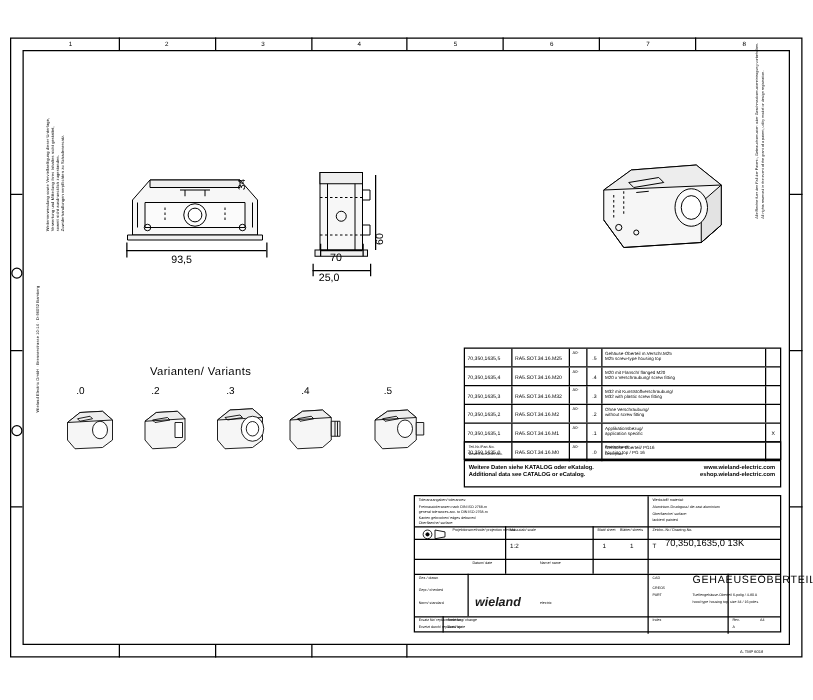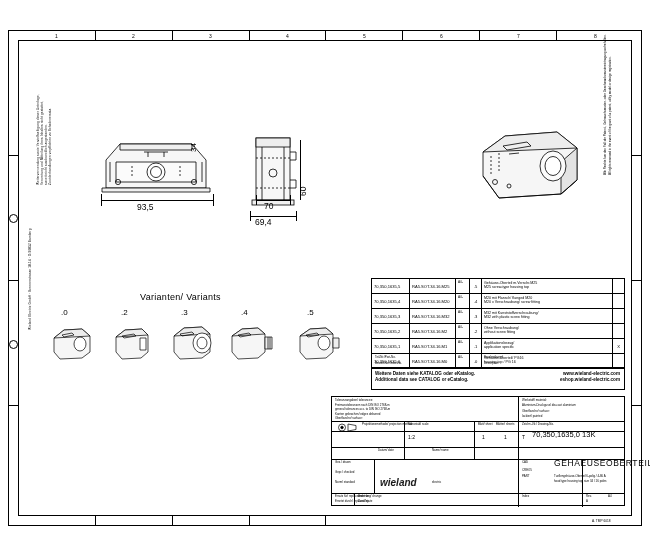--- a/index.html
+++ b/index.html
@@ -291,21 +291,21 @@
   </svg>
 
   <div class="dim-line" style="left:256px; top:200px; width:34px;"></div>
   <div class="dim-vline" style="left:256px; top:195px; height:10px;"></div>
   <div class="dim-vline" style="left:290px; top:195px; height:10px;"></div>
   <div class="dim-text" style="left:264px; top:201px;">70</div>
 
   <div class="dim-line" style="left:250px; top:216px; width:46px;"></div>
   <div class="dim-vline" style="left:250px; top:211px; height:10px;"></div>
   <div class="dim-vline" style="left:296px; top:211px; height:10px;"></div>
-  <div class="dim-text" style="left:255px; top:217px;">69,4</div>
+  <div class="dim-text" style="left:255px; top:217px;">25,0</div>
 
   <div class="dim-vline" style="left:300px; top:140px; height:60px;"></div>
   <div class="dim-text" style="left:298px; top:196px; transform:rotate(-90deg); transform-origin:0 0;">60</div>
 
   <svg width="130" height="105" style="position:absolute;left:465px;top:120px;">
     <g fill="none" stroke="#000" stroke-width="0.8">
 
       <path d="M18,56 L18,32 L40,16 L92,12 L112,28 L112,60 L96,74 L34,78 Z" fill="#f6f6f6"></path>
 
       <path d="M18,32 L40,16 L92,12 L112,28 Z" fill="#ededed"></path>
@@ -320,21 +320,21 @@
 
       <path d="M18,56 L34,78 L96,74 L112,60"></path>
 
       <circle cx="30" cy="62" r="2.5"></circle>
       <circle cx="44" cy="66" r="2"></circle>
 
       <path d="M26,36 L26,54 M34,33 L34,52" stroke-dasharray="2,2"></path>
     </g>
   </svg>
 
-  <div class="variants-title" style="left:140px; top:292px;">Varianten/ Variants</div>
+  <div class="variants-title" style="left:120px; top:292px;">Varianten/ Variants</div>
 
   <div class="variant-label" style="left:61px; top:308px;">.0</div>
   <div class="variant-label" style="left:121px; top:308px;">.2</div>
   <div class="variant-label" style="left:181px; top:308px;">.3</div>
   <div class="variant-label" style="left:241px; top:308px;">.4</div>
   <div class="variant-label" style="left:307px; top:308px;">.5</div>
 
   <svg width="46" height="36" style="position:absolute;left:48px;top:326px;">
     <g fill="none" stroke="#000" stroke-width="0.7">
       <path d="M6,26 L6,12 L16,4 L34,3 L42,10 L42,26 L34,32 L12,33 Z" fill="#f6f6f6"></path>

